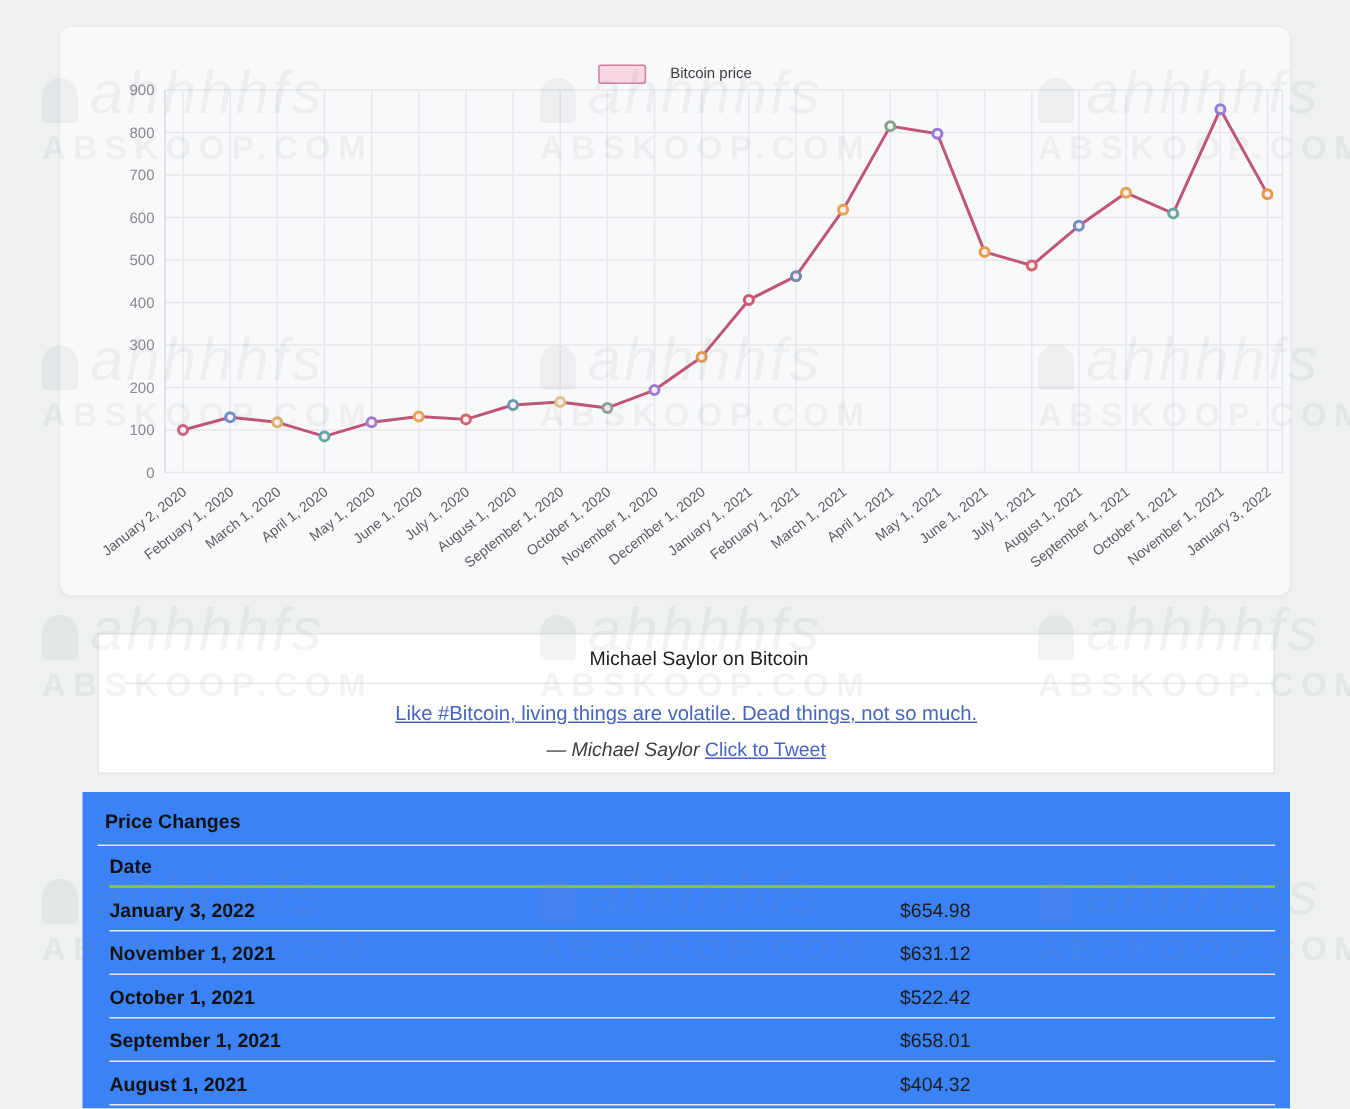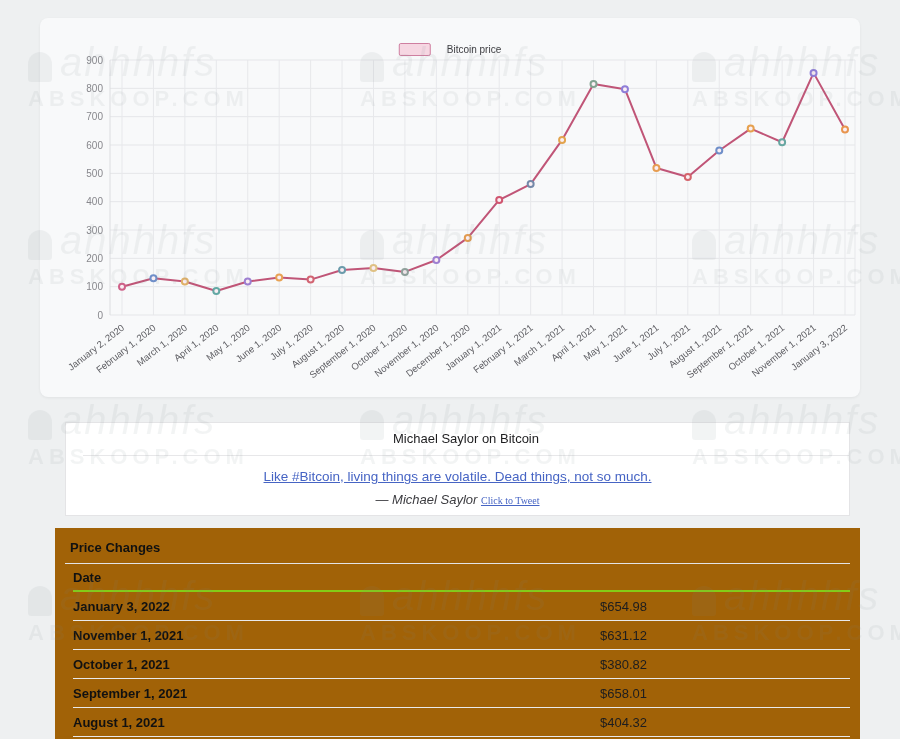--- a/index.html
+++ b/index.html
@@ -18,25 +18,25 @@
 
   
   .quote-card{position:absolute;left:65px;top:422px;width:785px;height:94px;
     background:#ffffff;border:1px solid #e4e4e6;box-sizing:border-box;}
   .quote-header{height:32px;line-height:32px;text-align:center;font-size:13px;
     color:#1d1d1f;border-bottom:1px solid #e7e7e9;margin-left:17px;}
   .quote-body{text-align:center;padding-top:11px;}
   .tweet-text{font-size:13.5px;text-decoration:underline;}
   .attr-line{margin-top:7px;font-size:13px;color:#3c3c40;}
   .attr-line i{}
-  .tweet-cta{font-size:10px;text-decoration:underline;font-family:Liberation Serif, serif;}
+  .tweet-cta{font-size:13px;text-decoration:underline;}
 
   
   .table-panel{position:absolute;left:55px;top:528px;width:805px;height:211px;
-    background:#a16207;box-sizing:border-box;}
+    background:#3b82f6;box-sizing:border-box;}
   .table-title{margin:12px 10px 0 15px;font-size:13px;font-weight:bold;color:#111;}
   .table-title-divider{margin:8px 10px 0 10px;border-bottom:1px solid #e3e3e5;}
   .table-head-row{margin:0 10px 0 18px;height:26px;line-height:28px;
     font-size:13px;font-weight:bold;color:#111;border-bottom:2px solid #84cc16;}
   .t-row{margin:0 10px 0 18px;height:28px;display:flex;align-items:center;
     border-bottom:1px solid #e9e9eb;font-size:13px;}
   .t-date{width:527px;font-weight:bold;color:#111;}
   .t-price{color:#1d1d1f;}
 
   
@@ -190,21 +190,21 @@
         <div class="t-row">
           <span class="t-date">January 3, 2022</span>
           <span class="t-price">$654.98</span>
         </div>
         <div class="t-row">
           <span class="t-date">November 1, 2021</span>
           <span class="t-price">$631.12</span>
         </div>
         <div class="t-row">
           <span class="t-date">October 1, 2021</span>
-          <span class="t-price">$380.82</span>
+          <span class="t-price">$522.42</span>
         </div>
         <div class="t-row">
           <span class="t-date">September 1, 2021</span>
           <span class="t-price">$658.01</span>
         </div>
         <div class="t-row">
           <span class="t-date">August 1, 2021</span>
           <span class="t-price">$404.32</span>
         </div>
       </div>

